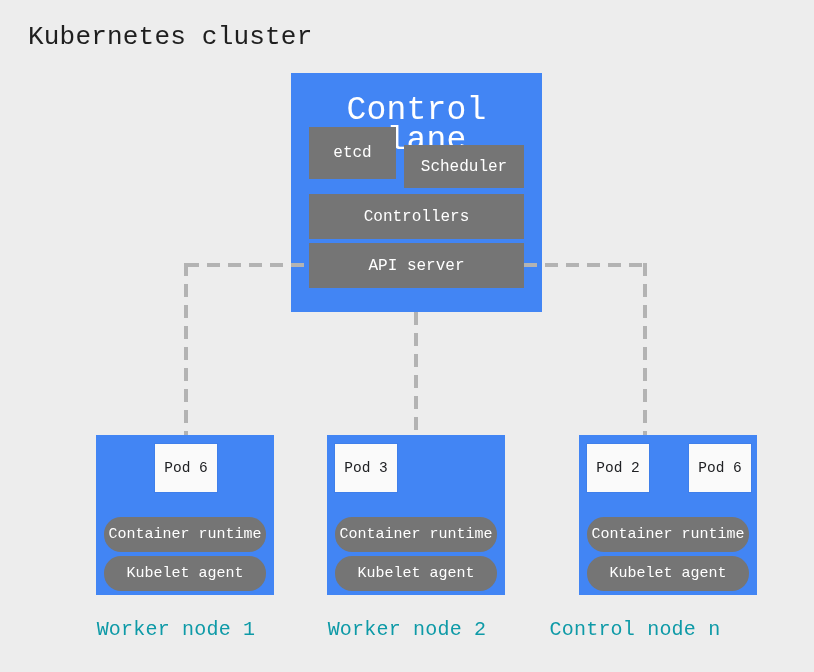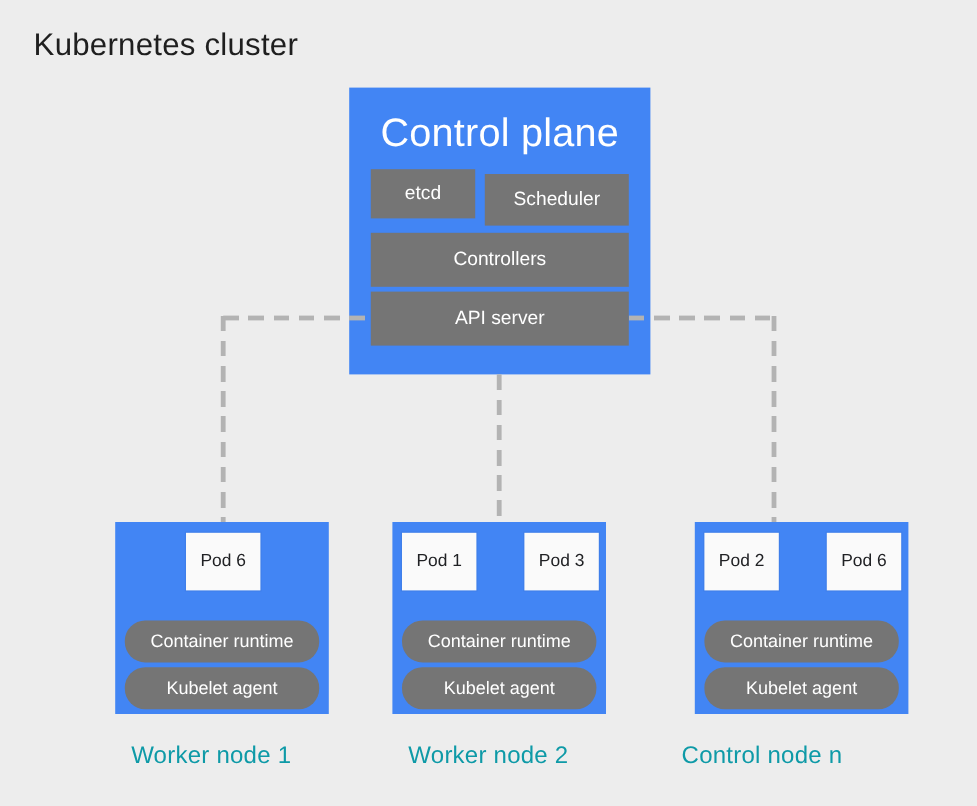--- a/index.html
+++ b/index.html
@@ -6,21 +6,21 @@
     --background: #ededed;
     --node-blue: #4285f4;
     --component-gray: #757575;
     --pod-white: #fafafa;
     --pod-text: #202124;
     --worker-label-teal: #0e9aa7;
     --title-text: #1f1f1f;
     --dash-gray: #b3b3b3;
     --white-text: #ffffff;
   }
-  * { margin: 0; padding: 0; box-sizing: border-box; }
+  * { margin: 0; padding: 0; box-sizing: border-box; font-family: Liberation Mono, monospace; }
   html, body { background: var(--background); }
   body { font-family: "Liberation Sans", "DejaVu Sans", sans-serif; }
 
   .canvas {
     position: relative;
     width: 814px;
     height: 672px;
     background: var(--background);
     overflow: hidden;
   }
@@ -76,21 +76,21 @@
   .component {
     position: absolute;
     z-index: 2;
     background: var(--component-gray);
     color: var(--white-text);
     display: flex;
     align-items: center;
     justify-content: center;
     font-size: 16px;
   }
-  .comp-etcd        { left: 18px;  top: 68px;  width: 87px;  height: 41px; }
+  .comp-etcd        { left: 18px;  top: 54px;  width: 87px;  height: 52px; }
   .comp-scheduler   { left: 113px; top: 72px;  width: 120px; height: 43px; }
   .comp-controllers { left: 18px;  top: 121px; width: 215px; height: 45px; }
   .comp-apiserver   { left: 18px;  top: 170px; width: 215px; height: 45px; }
 
   
   .worker-node {
     position: absolute;
     top: 435px;
     width: 178px;
     height: 160px;
@@ -176,21 +176,20 @@
   <div class="worker-node worker-node-1">
     <div class="pods-row pods-center">
       <div class="pod">Pod 6</div>
     </div>
     <div class="node-component node-comp-0">Container runtime</div>
     <div class="node-component node-comp-1">Kubelet agent</div>
   </div>
 
   <div class="worker-node worker-node-2">
     <div class="pods-row pods-between">
-      <div class="pod">Pod 1</div>
       <div class="pod">Pod 3</div>
     </div>
     <div class="node-component node-comp-0">Container runtime</div>
     <div class="node-component node-comp-1">Kubelet agent</div>
   </div>
 
   <div class="worker-node worker-node-n">
     <div class="pods-row pods-between">
       <div class="pod">Pod 2</div>
       <div class="pod">Pod 6</div>

